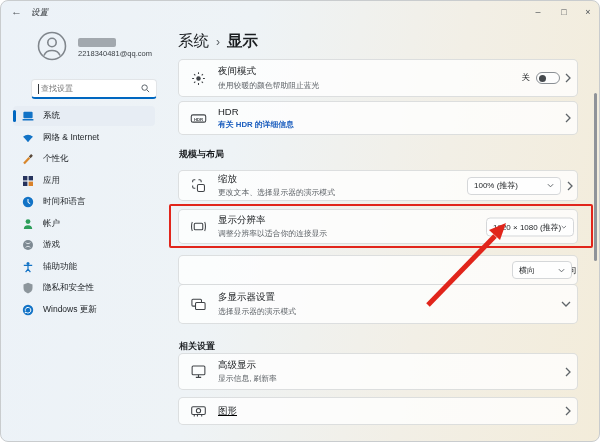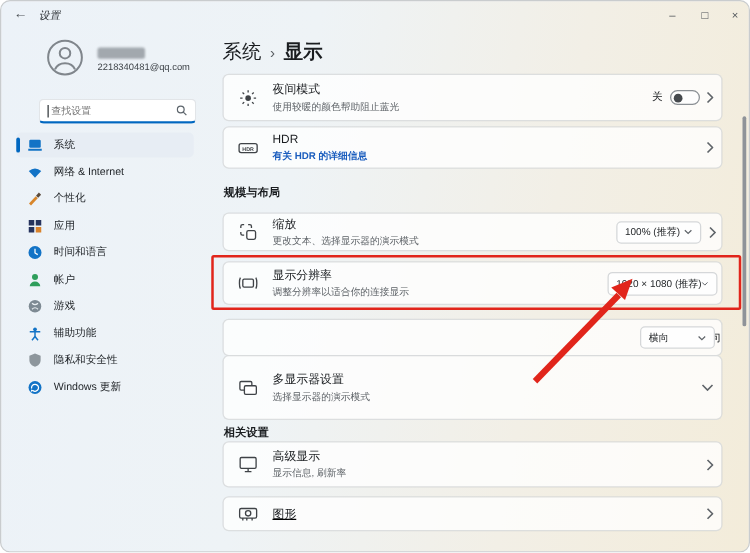--- a/index.html
+++ b/index.html
@@ -228,21 +228,21 @@
 
   <div class="card" style="top:169px; height:31px;">
     <svg class="row-ic" viewBox="0 0 16 16">
       <path d="M2.5 5 V3.8 Q2.5 2.5 3.8 2.5 H5 M8 2.5 H9.2 Q10.5 2.5 10.5 3.8 V5 M2.5 8 V9.2 Q2.5 10.5 3.8 10.5 H5" fill="none" stroke="#3f4347" stroke-width="1"></path>
       <rect x="7" y="7" width="6.6" height="6.6" rx="1.3" fill="#fff" stroke="#3f4347" stroke-width="1"></rect>
     </svg>
     <div class="txt">
       <div class="card-title">缩放</div>
       <div class="card-sub">更改文本、选择显示器的演示模式</div>
     </div>
-    <div class="dd" style="right:16px; width:68px;">
+    <div class="dd" style="right:16px; width:94px;">
       <span class="dd-val">100% (推荐)</span>
       <svg width="7" height="5" viewBox="0 0 8 5">
           <polyline points="1,1 4,4 7,1" fill="none" stroke="#5f6469" stroke-width="1.1"></polyline>
         </svg>
     </div>
     <svg class="chev" style="right:4px;" width="6" height="10" viewBox="0 0 6 10">
         <polyline points="1,1 5,5 1,9" fill="none" stroke="#5f6469" stroke-width="1.3"></polyline>
       </svg>
   </div>
 
@@ -274,21 +274,21 @@
       <div class="card-title">显示方向</div>
     </div>
     <div class="dd" style="right:5px; width:60px;">
       <span class="dd-val">横向</span>
       <svg width="7" height="5" viewBox="0 0 8 5">
           <polyline points="1,1 4,4 7,1" fill="none" stroke="#5f6469" stroke-width="1.1"></polyline>
         </svg>
     </div>
   </div>
 
-  <div class="card" style="top:283px; height:52px;font-family:Liberation Serif, serif;">
+  <div class="card" style="top:283px; height:40px;font-family:Liberation Serif, serif;">
     <svg class="row-ic" viewBox="0 0 16 16">
       <rect x="1.8" y="3" width="9" height="6.5" rx="1" fill="#fff" stroke="#3f4347" stroke-width="1"></rect>
       <rect x="5.2" y="6.2" width="9" height="6.5" rx="1" fill="#fff" stroke="#3f4347" stroke-width="1"></rect>
     </svg>
     <div class="txt">
       <div class="card-title">多显示器设置</div>
       <div class="card-sub">选择显示器的演示模式</div>
     </div>
     <svg class="chev" width="10" height="6" viewBox="0 0 10 6">
         <polyline points="1,1 5,5 9,1" fill="none" stroke="#5f6469" stroke-width="1.3"></polyline>

